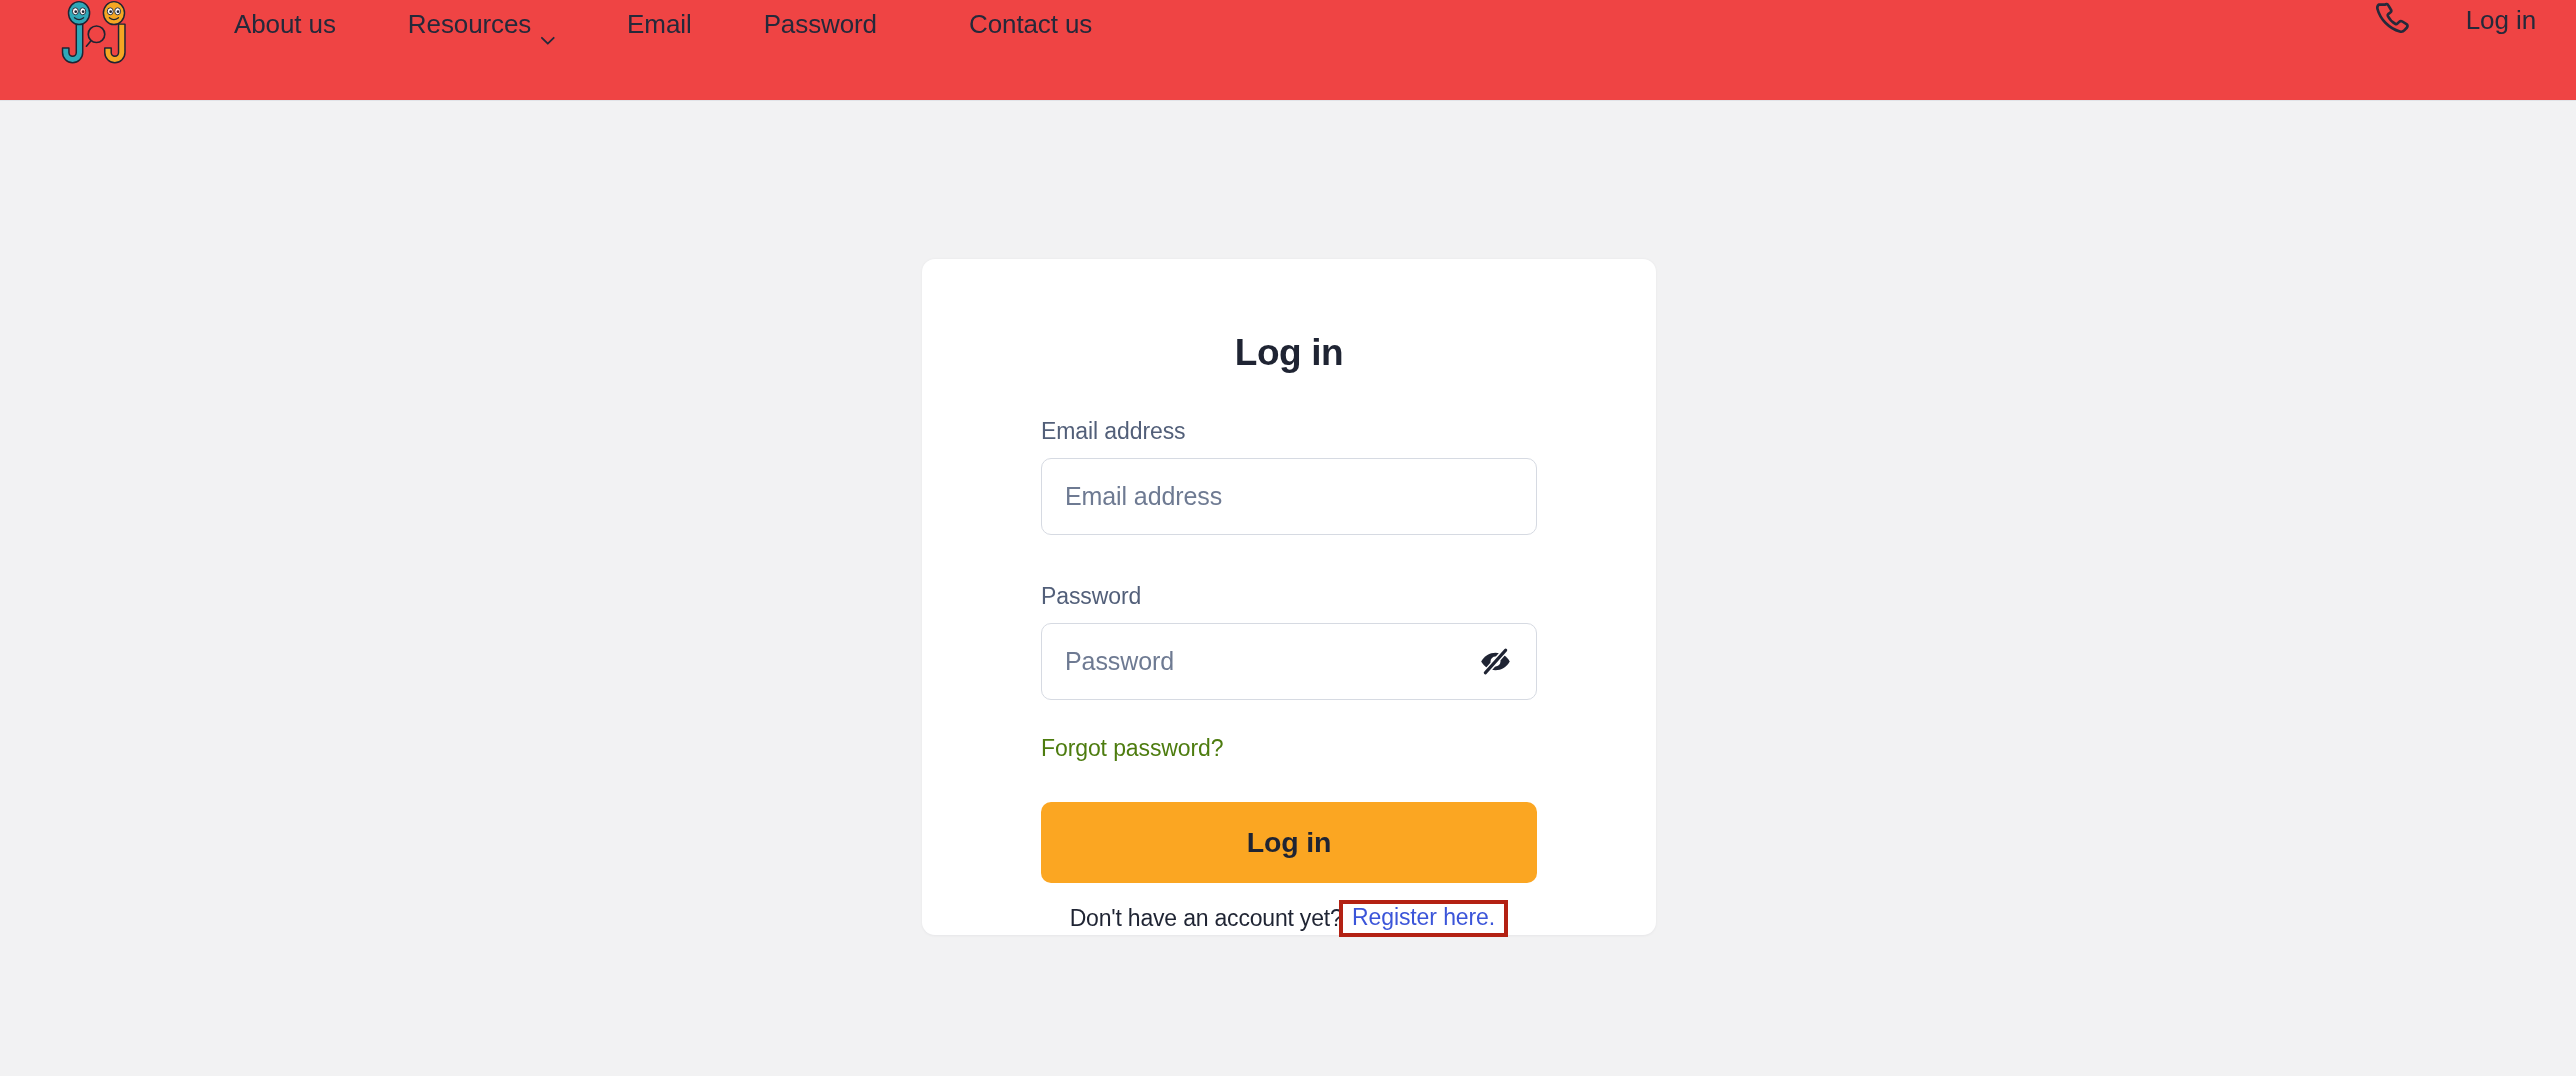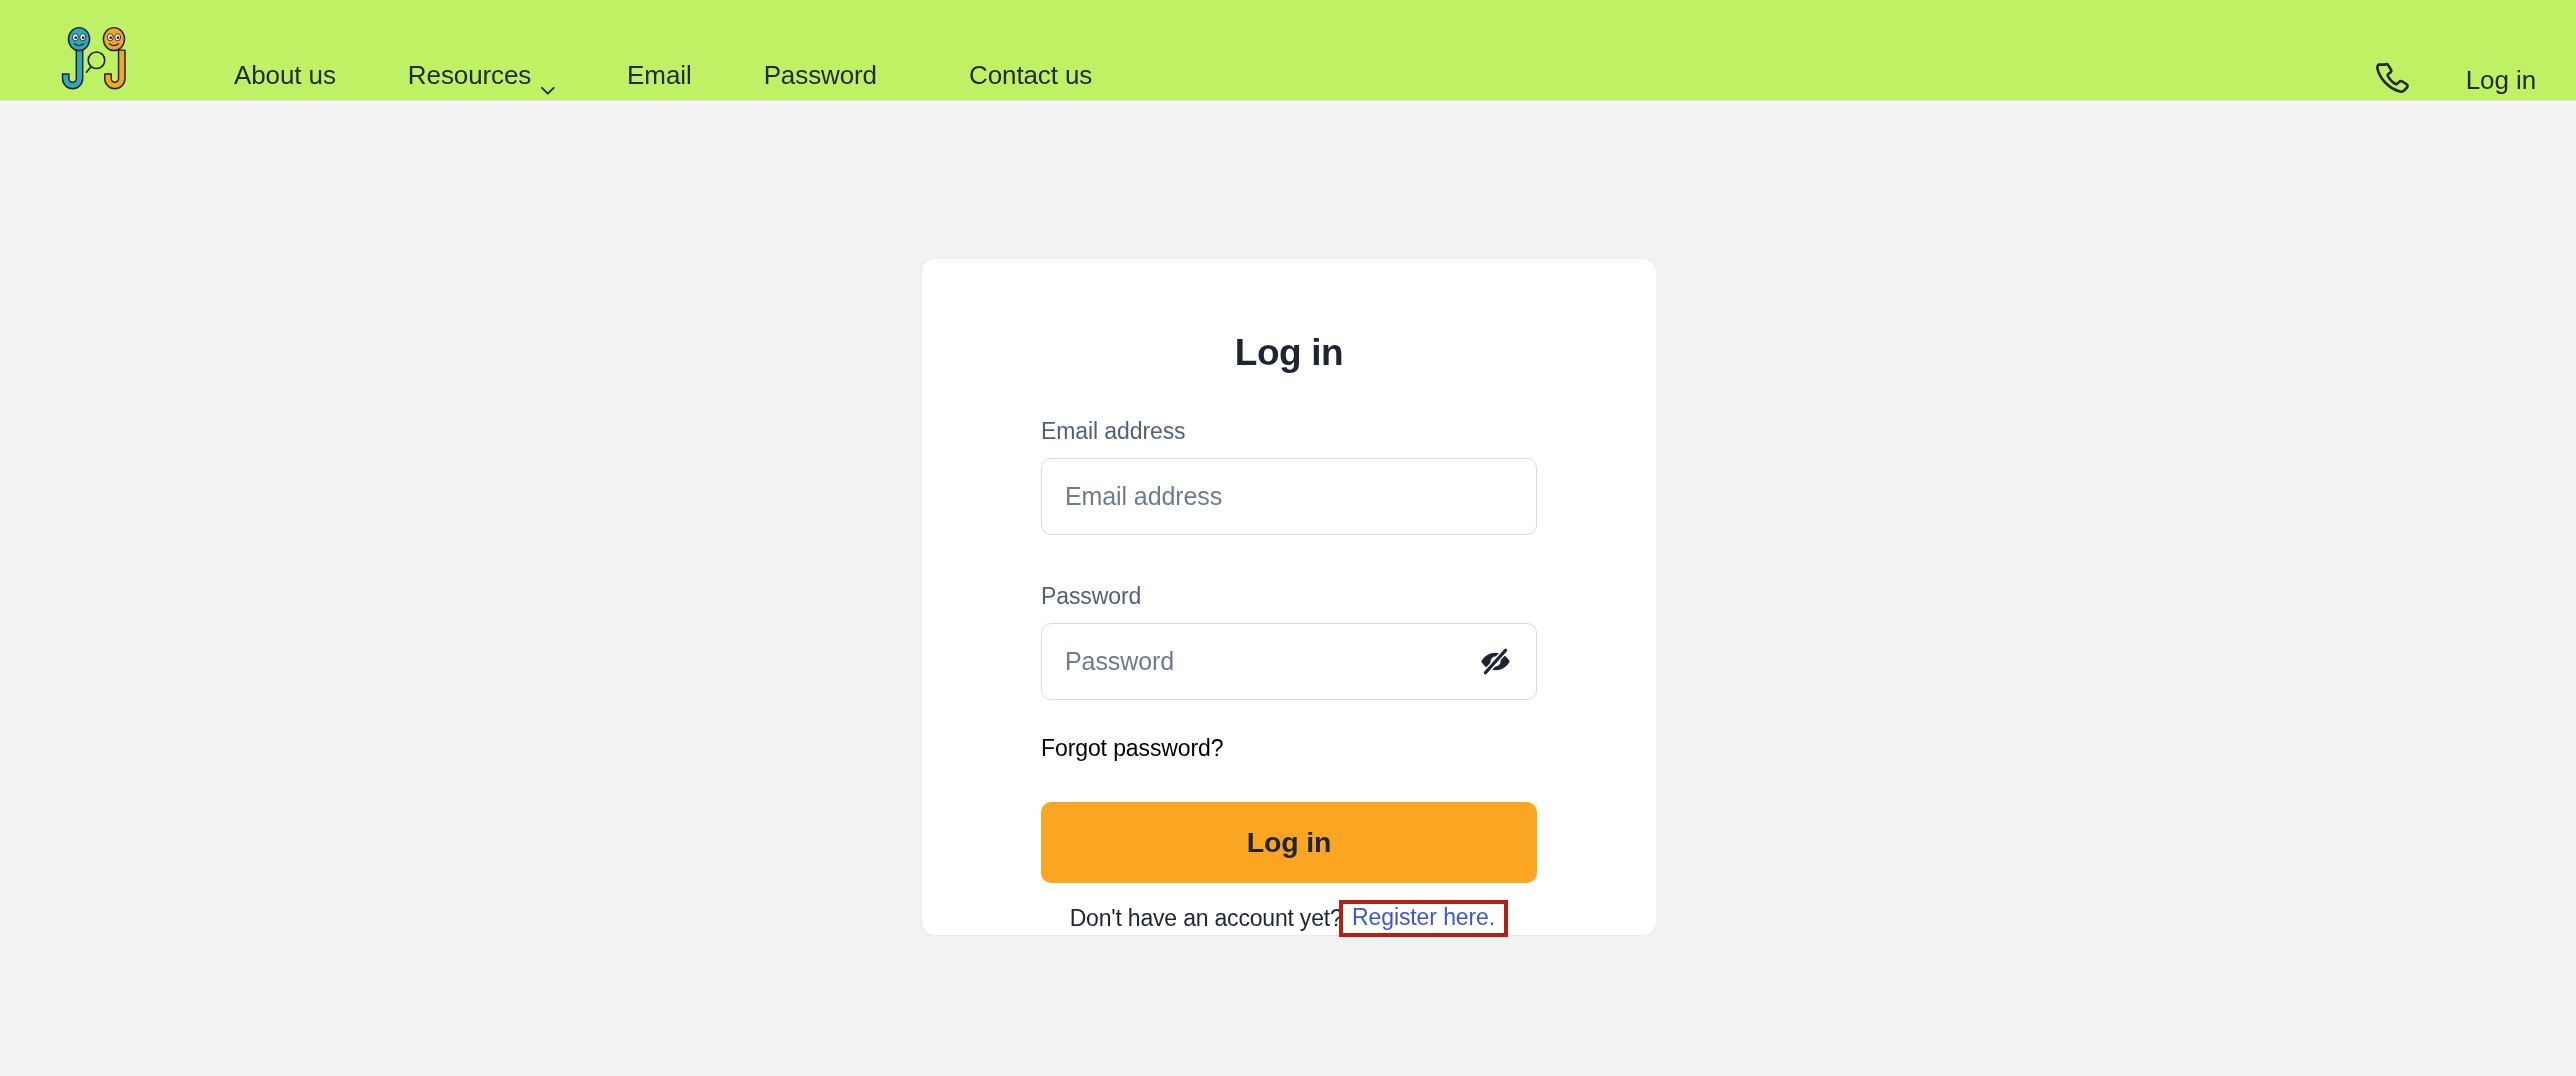--- a/index.html
+++ b/index.html
@@ -8,24 +8,24 @@
     width: 2576px;
     height: 1077px;
     background: #f2f2f3;
     font-family: "Liberation Sans", sans-serif;
     overflow: hidden;
   }
 
   
   .site-header {
     height: 101px;
-    background: #bef264;
+    background: #ef4444;
     border-bottom: 0.9px solid #e2e4e8;
     display: flex;
-    align-items: flex-end;
+    align-items: flex-start;
     padding: 0 40px 0 57px;
     position: relative;
   }
 
   .brand-logo {
     width: 79px;
     height: 74px;
     flex: 0 0 auto;
     display: block;
   }
@@ -150,21 +150,21 @@
     height: 35px;
     flex: 0 0 auto;
     cursor: pointer;
     margin-left: 9.2px;
   }
 
   .forgot-link {
     display: inline-block;
     margin-top: 35px;
     font-size: 23px;
-    color: #000000;
+    color: #4d7c0f;
     cursor: pointer;
     letter-spacing: -0.1px;
   }
 
   .login-button {
     margin-top: 40px;
     width: 100%;
     height: 81px;
     background: #fba622;
     border: none;

